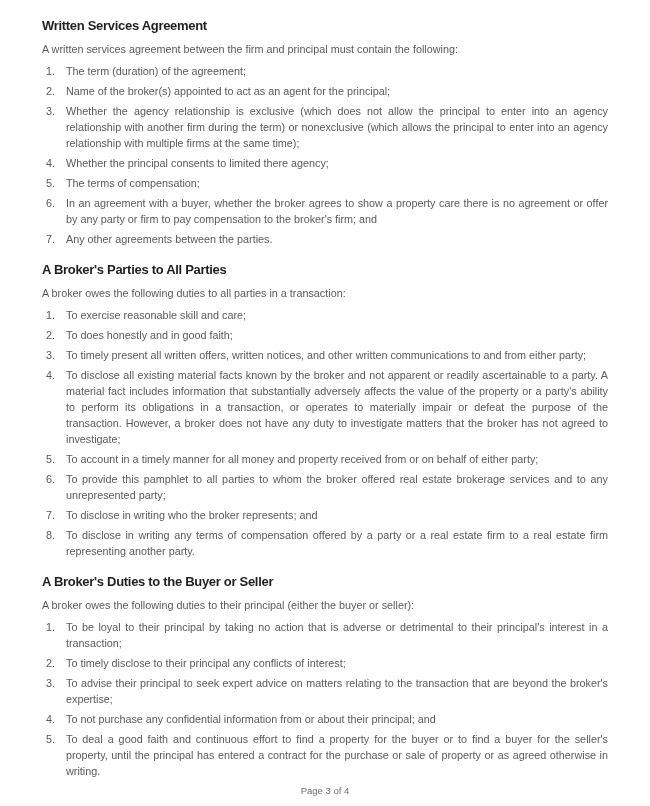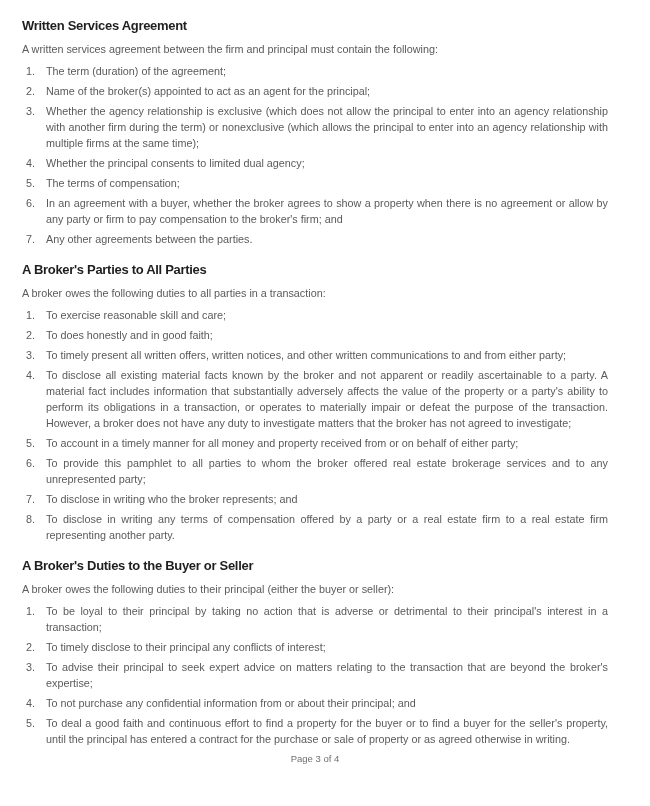--- a/index.html
+++ b/index.html
@@ -4,21 +4,21 @@
 <style>
   * { margin: 0; padding: 0; box-sizing: border-box; }
   html, body {
     width: 650px; height: 806px;
     background: #ffffff;
     font-family: "Liberation Sans", "DejaVu Sans", sans-serif;
     overflow: hidden;
   }
   .page {
     width: 650px; height: 806px;
-    padding: 17px 42px 0 22px;
+    padding: 17px 42px 0 42px;
     display: flex; flex-direction: column;
   }
   .section-heading {
     font-size: 13px; font-weight: bold;
     letter-spacing: -0.3px;
     line-height: 18px;
     color: #1f1f1f;
     margin: 14px 0 6px 0;
   }
   section:first-child .section-heading { margin-top: 0; }
@@ -59,29 +59,29 @@
           <li>
             <span class="item-number">2.</span>
             <span class="item-text">Name of the broker(s) appointed to act as an agent for the principal;</span>
           </li>
           <li>
             <span class="item-number">3.</span>
             <span class="item-text">Whether the agency relationship is exclusive (which does not allow the principal to enter into an agency relationship with another firm during the term) or nonexclusive (which allows the principal to enter into an agency relationship with multiple firms at the same time);</span>
           </li>
           <li>
             <span class="item-number">4.</span>
-            <span class="item-text">Whether the principal consents to limited dual agency;</span>
+            <span class="item-text">Whether the principal consents to limited there agency;</span>
           </li>
           <li>
             <span class="item-number">5.</span>
             <span class="item-text">The terms of compensation;</span>
           </li>
           <li>
             <span class="item-number">6.</span>
-            <span class="item-text">In an agreement with a buyer, whether the broker agrees to show a property when there is no agreement or allow by any party or firm to pay compensation to the broker's firm; and</span>
+            <span class="item-text">In an agreement with a buyer, whether the broker agrees to show a property care there is no agreement or offer by any party or firm to pay compensation to the broker's firm; and</span>
           </li>
           <li>
             <span class="item-number">7.</span>
             <span class="item-text">Any other agreements between the parties.</span>
           </li>
         </ol>
       </section>
       <section>
         <h2 class="section-heading">A Broker's Parties to All Parties</h2>
         <p class="section-intro">A broker owes the following duties to all parties in a transaction:</p>

